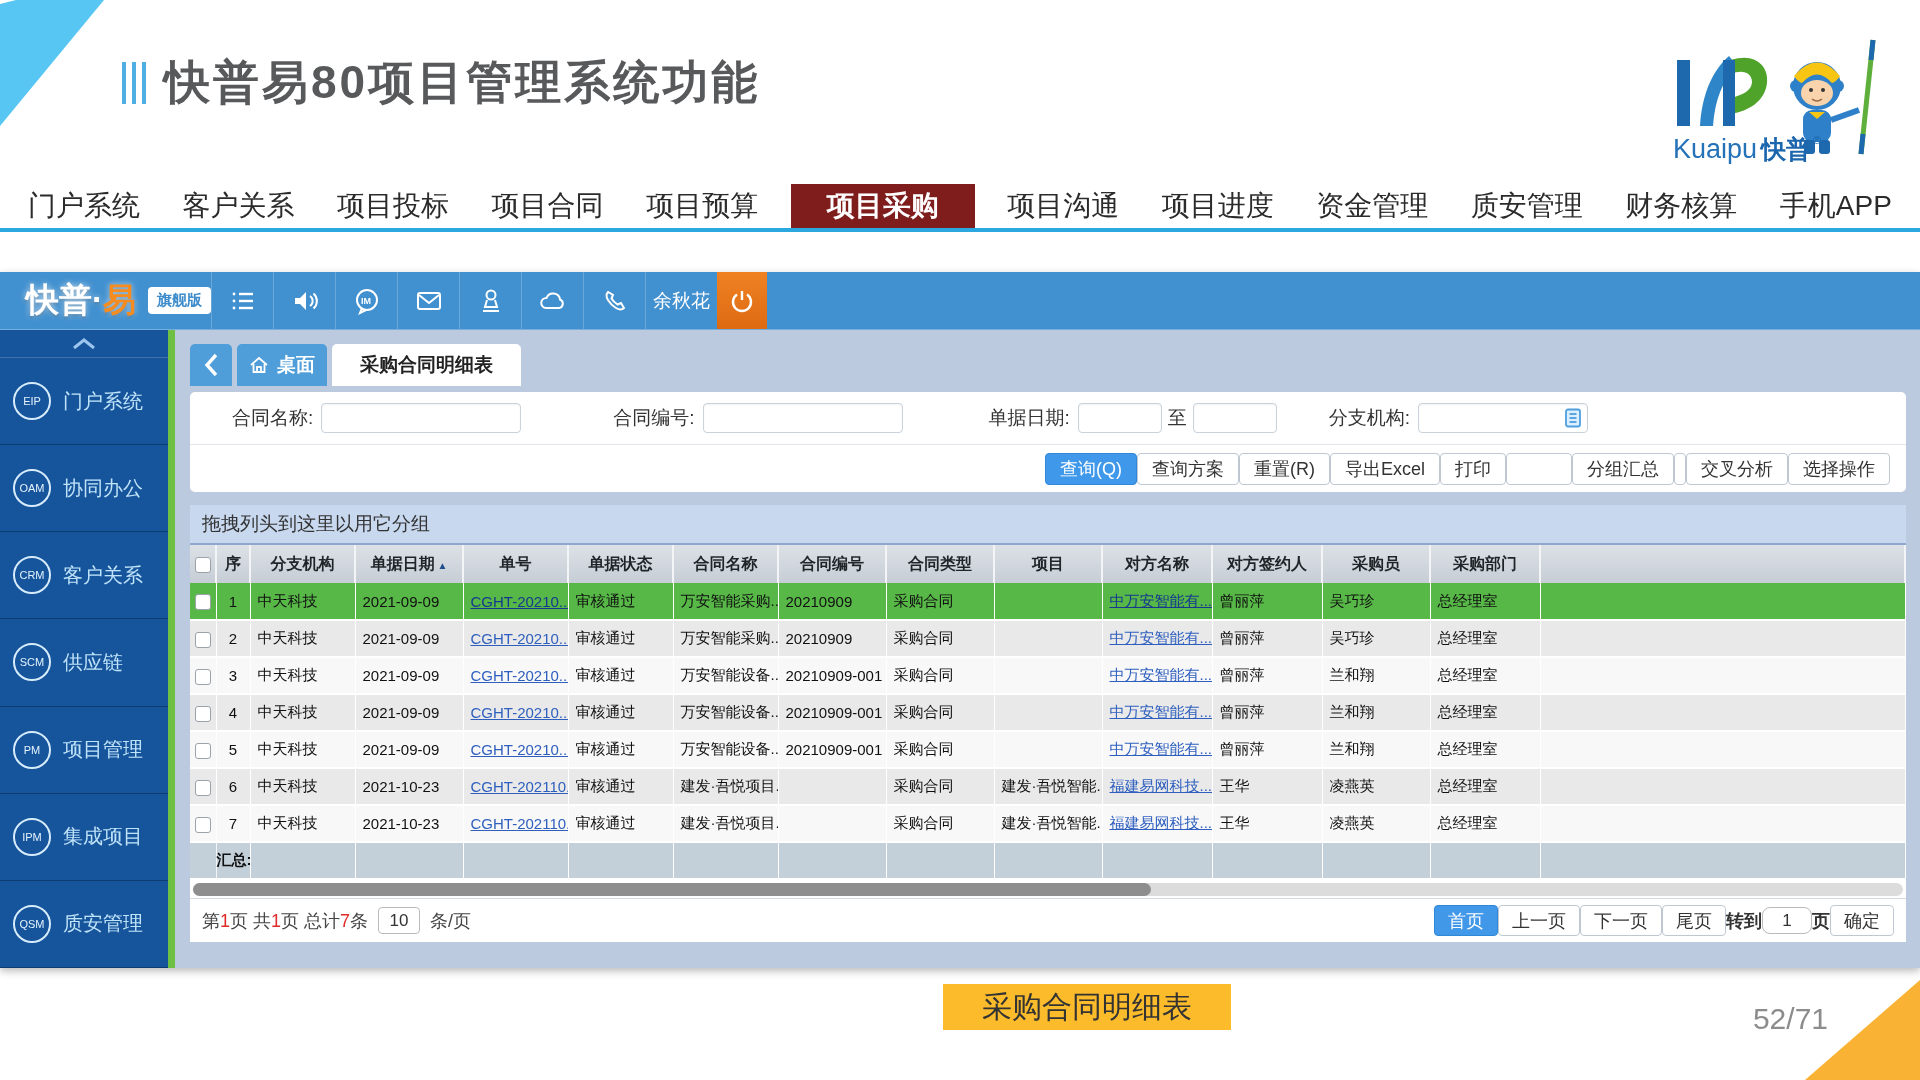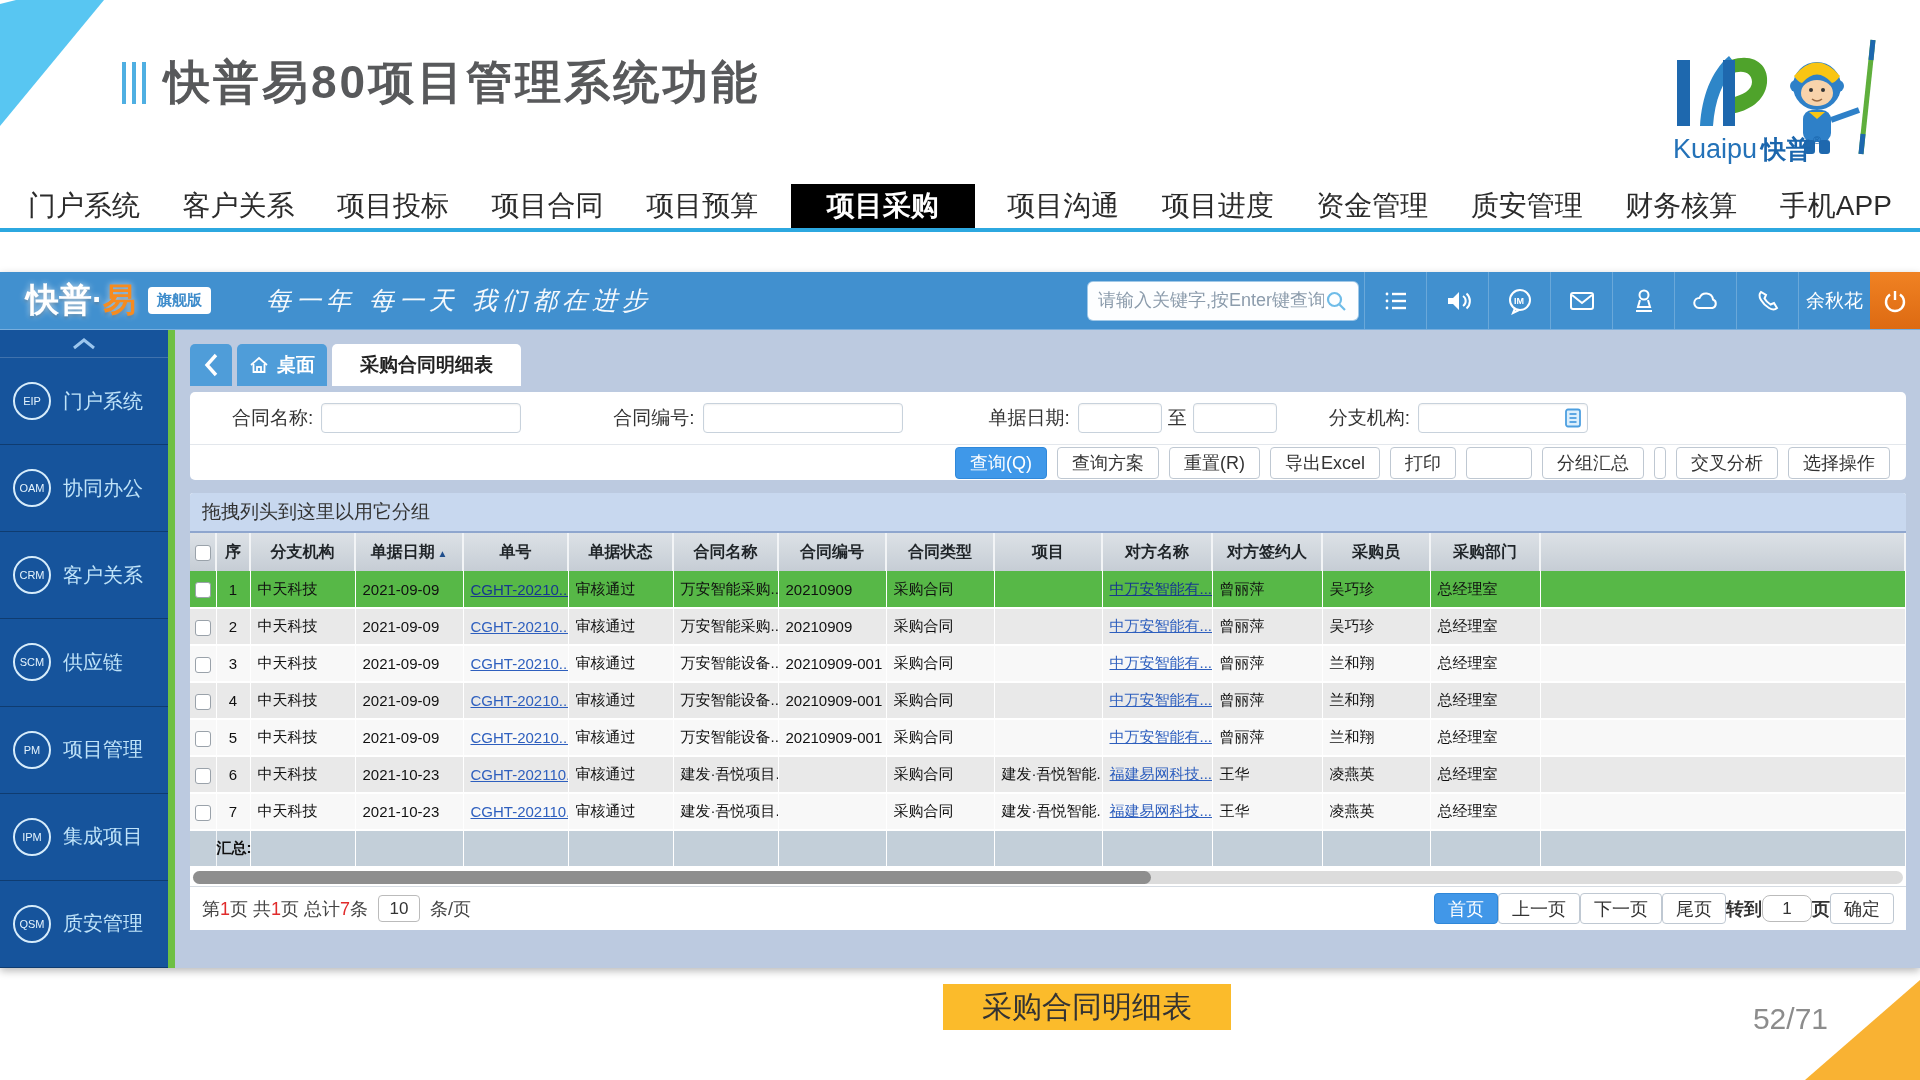--- a/index.html
+++ b/index.html
@@ -21,21 +21,21 @@
                clip-path:polygon(100% 0, 100% 100%, 0 100%); }
 
   
   .kp-logo { position:absolute; top:34px; right:20px; width:235px; height:135px; }
 
   
   .top-nav { position:absolute; top:184px; left:0; width:1920px; height:48px; background:#fff;
              border-bottom:4px solid #2CA8E0; display:flex; align-items:stretch;
              justify-content:space-between; padding:0 18px; }
   .nav-item { font-size:28px; color:#2B2B2B; display:flex; align-items:center; padding:0 10px; font-weight:500; cursor:default; }
-  .nav-item.active { background:#000000; color:#fff; padding:0 36px; font-weight:bold; }
+  .nav-item.active { background:#7f1d1d; color:#fff; padding:0 36px; font-weight:bold; }
 
   
   .app { position:absolute; top:272px; left:0; width:1920px; height:696px; display:flex;
          flex-direction:column; box-shadow:0 3px 8px rgba(0,0,0,.28); }
 
   
   .app-header { flex:0 0 58px; background:#4190CF; border-bottom:1px solid #78AEDD;
                 display:flex; align-items:stretch; }
   .brand { margin-left:26px; font-size:33px; font-weight:bold; color:#fff; align-self:center;
            text-shadow:0 0 6px rgba(255,255,255,.7),0 2px 3px rgba(0,0,0,.25); }
@@ -83,22 +83,22 @@
   .filter-row { height:52px; display:flex; align-items:center; font-size:19px; color:#333; padding:0 30px 0 42px; }
   .filter-row label { margin-right:8px; }
   .inp { height:30px; border:1px solid #C8D2DC; border-radius:4px; background:#fff; font-size:17px;
          color:#333; padding:0 6px; font-family:inherit; outline:none;
          box-shadow:inset 0 1px 2px rgba(0,0,0,.06); }
   .w200 { width:200px; } .w84 { width:84px; } .w170 { width:170px; }
   .gap90 { margin-left:92px; } .gap85 { margin-left:86px; } .gap50 { margin-left:52px; }
   .to-label { margin:0 6px; }
   .branch-wrap { position:relative; display:flex; align-items:center; }
   .branch-wrap svg { position:absolute; right:5px; }
-  .toolbar { height:36px; border-top:1px solid #E3E7EC; display:flex; align-items:center;
-             justify-content:flex-end; gap:10px; padding:0 16px; }
+  .toolbar { height:48px; border-top:1px solid #E3E7EC; display:flex; align-items:center;
+             justify-content:flex-end; padding:0 16px; }
   .tb { height:32px; padding:0 14px; background:#fff; border:1px solid #BFC8D2; border-radius:4px;
         font-size:18px; color:#333; display:flex; align-items:center; cursor:pointer; white-space:nowrap; }
   .tb.primary { background:#3F98E9; border-color:#2F88DA; color:#fff; }
   .tb.blank-wide { width:66px; } .tb.blank-narrow { width:12px; padding:0; }
 
   
   .table-panel { background:#fff; margin-top:13px; border-radius:3px 3px 0 0; display:flex; flex-direction:column; }
   .group-hint { flex:0 0 40px; background:#C8D8EF; border-bottom:2px solid #8FA6CE; display:flex;
                 align-items:center; padding-left:12px; font-size:19px; color:#333;
                 border-radius:3px 3px 0 0; }
@@ -200,29 +200,21 @@
     <div class="nav-item">质安管理</div>
     <div class="nav-item">财务核算</div>
     <div class="nav-item">手机APP</div>
   </nav>
 
   <div class="app">
 
     <div class="app-header">
       <div class="brand"><span>快普</span><span>·</span><span class="yi">易</span></div>
       <span class="brand-badge">旗舰版</span>
-      <span class="slogan">每一年 每一天 我们都在进步</span>
-
-      <div class="search-box">
-        <input placeholder="请输入关键字,按Enter键查询" style="">
-        <svg width="24" height="24" viewBox="0 0 24 24" fill="none" stroke="#6FBCE8" stroke-width="2.2">
-          <circle cx="10.5" cy="10.5" r="6.5"></circle>
-            <line x1="15.5" y1="15.5" x2="21" y2="21"></line>
-        </svg>
-      </div>
+
 
       <div class="hcell">
         <svg width="26" height="26" viewBox="0 0 26 26" stroke="#fff" stroke-width="2.4" fill="#fff">
           <circle cx="4" cy="6" r="1.4" stroke="none"></circle>
             <line x1="9" y1="6" x2="23" y2="6"></line>
           <circle cx="4" cy="13" r="1.4" stroke="none"></circle>
             <line x1="9" y1="13" x2="23" y2="13"></line>
           <circle cx="4" cy="20" r="1.4" stroke="none"></circle>
             <line x1="9" y1="20" x2="23" y2="20"></line>
         </svg>

